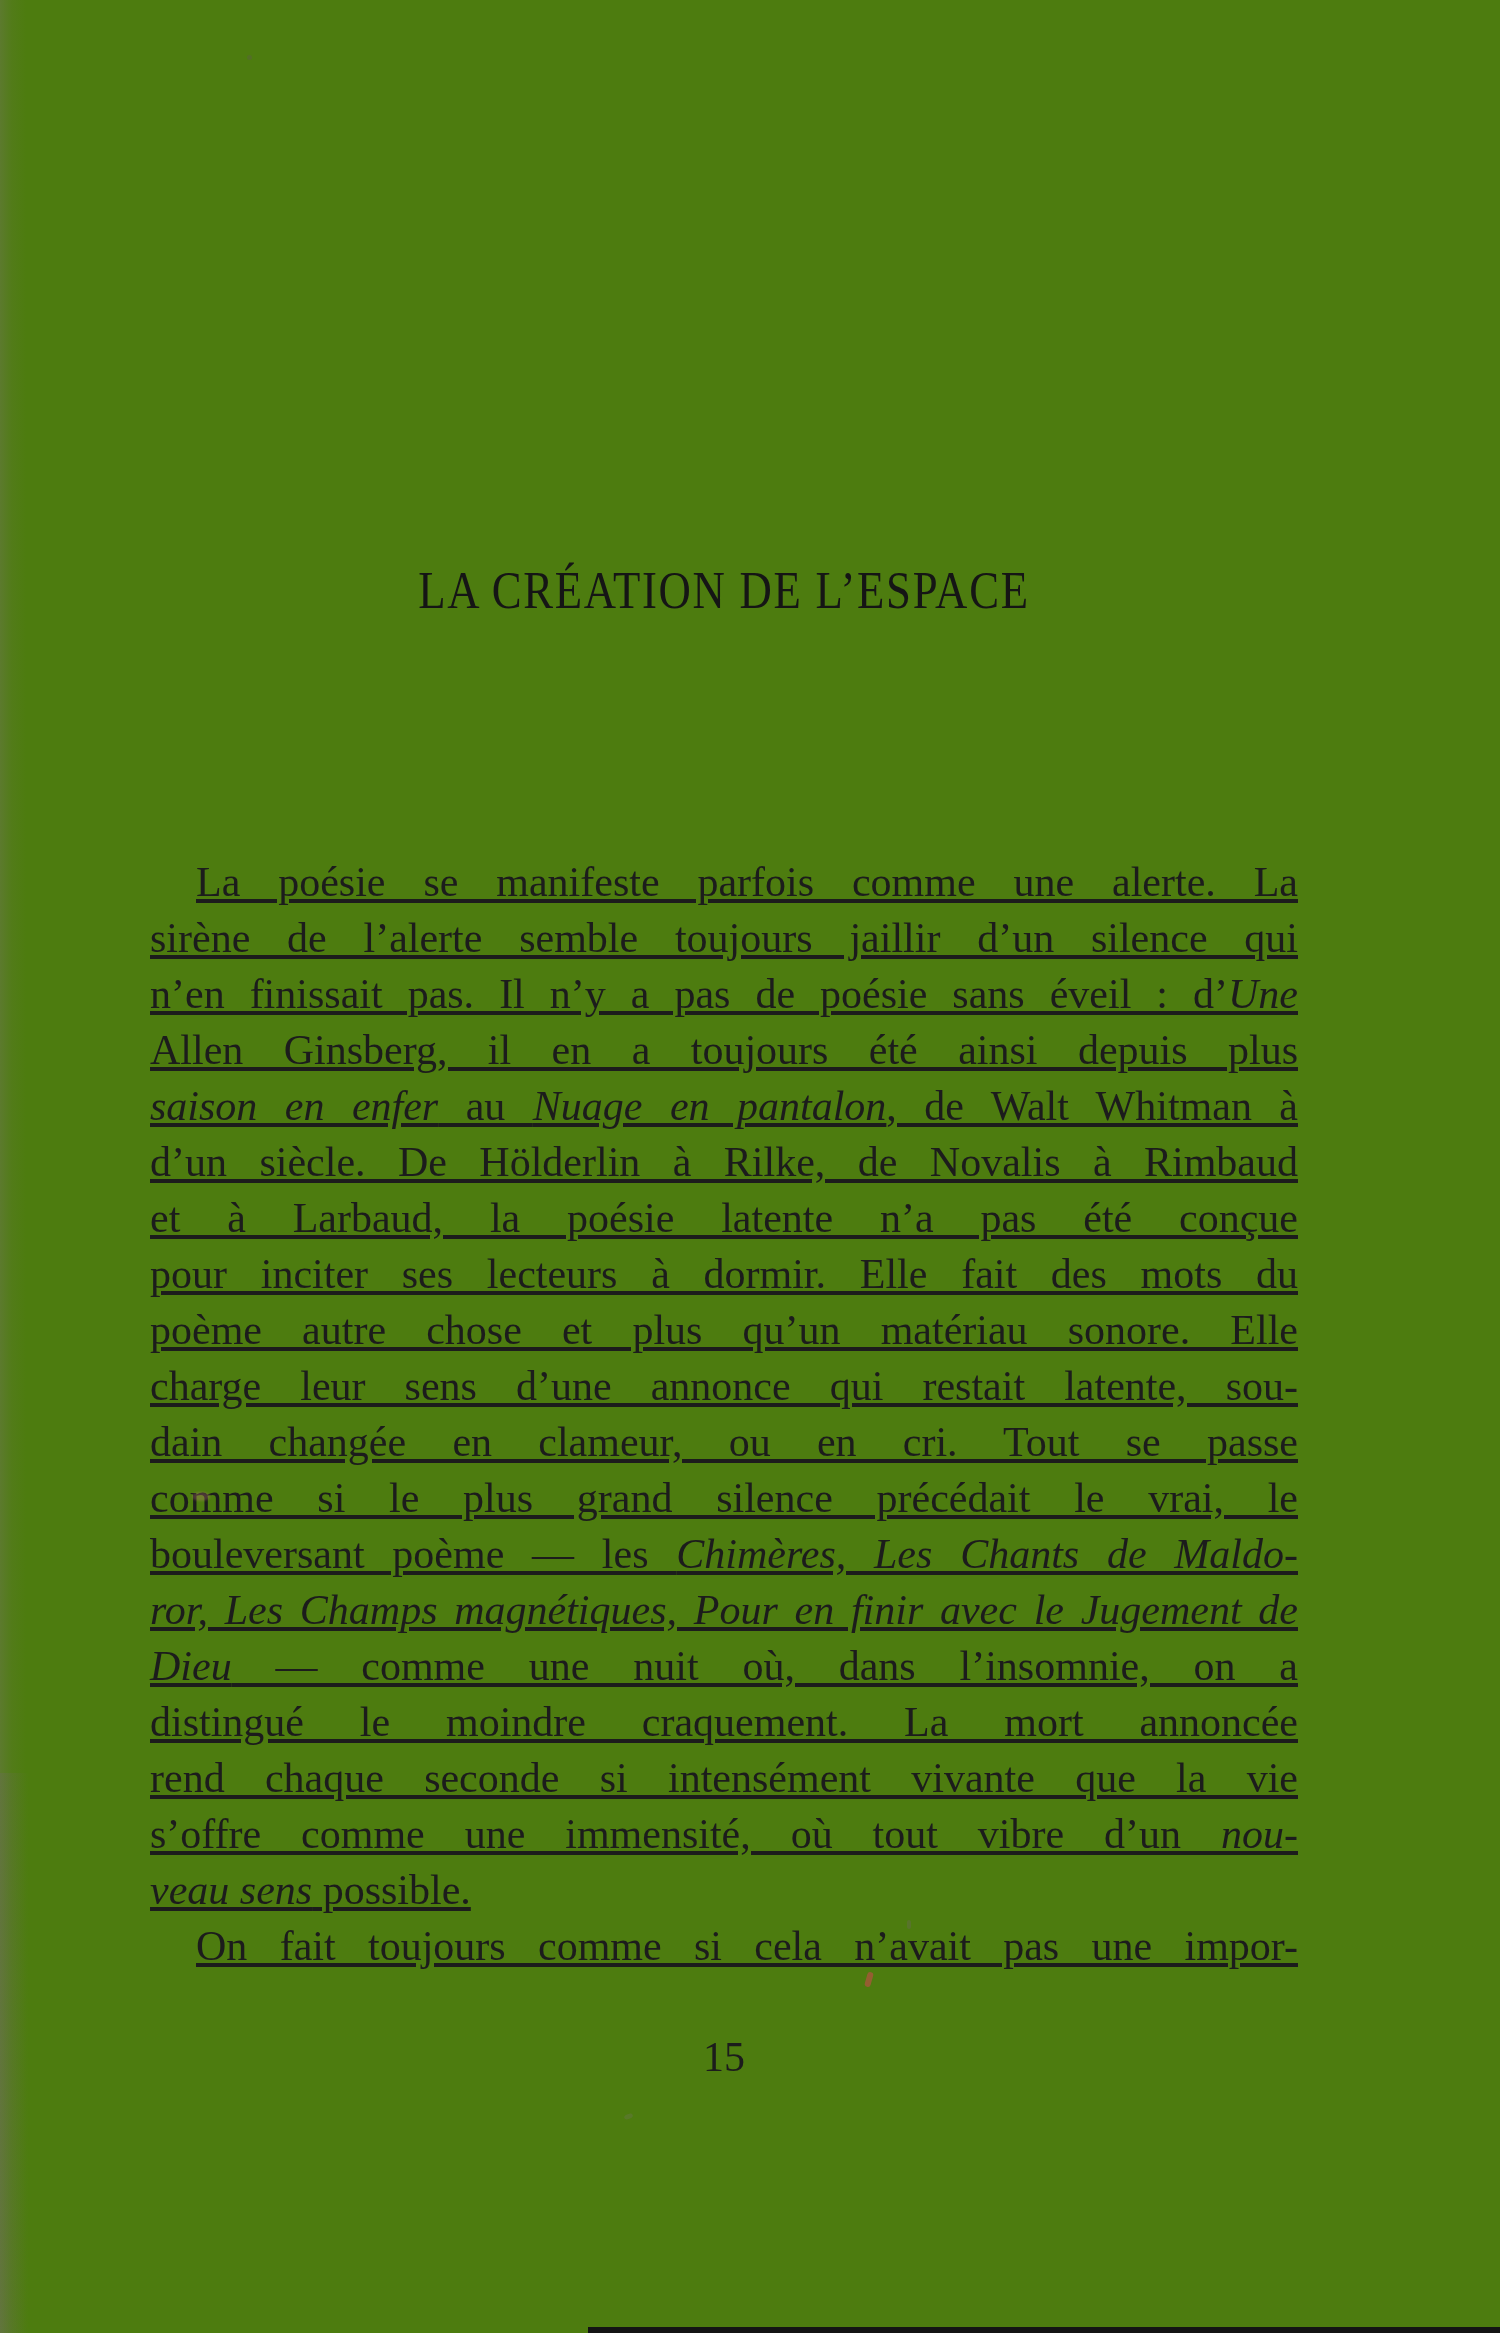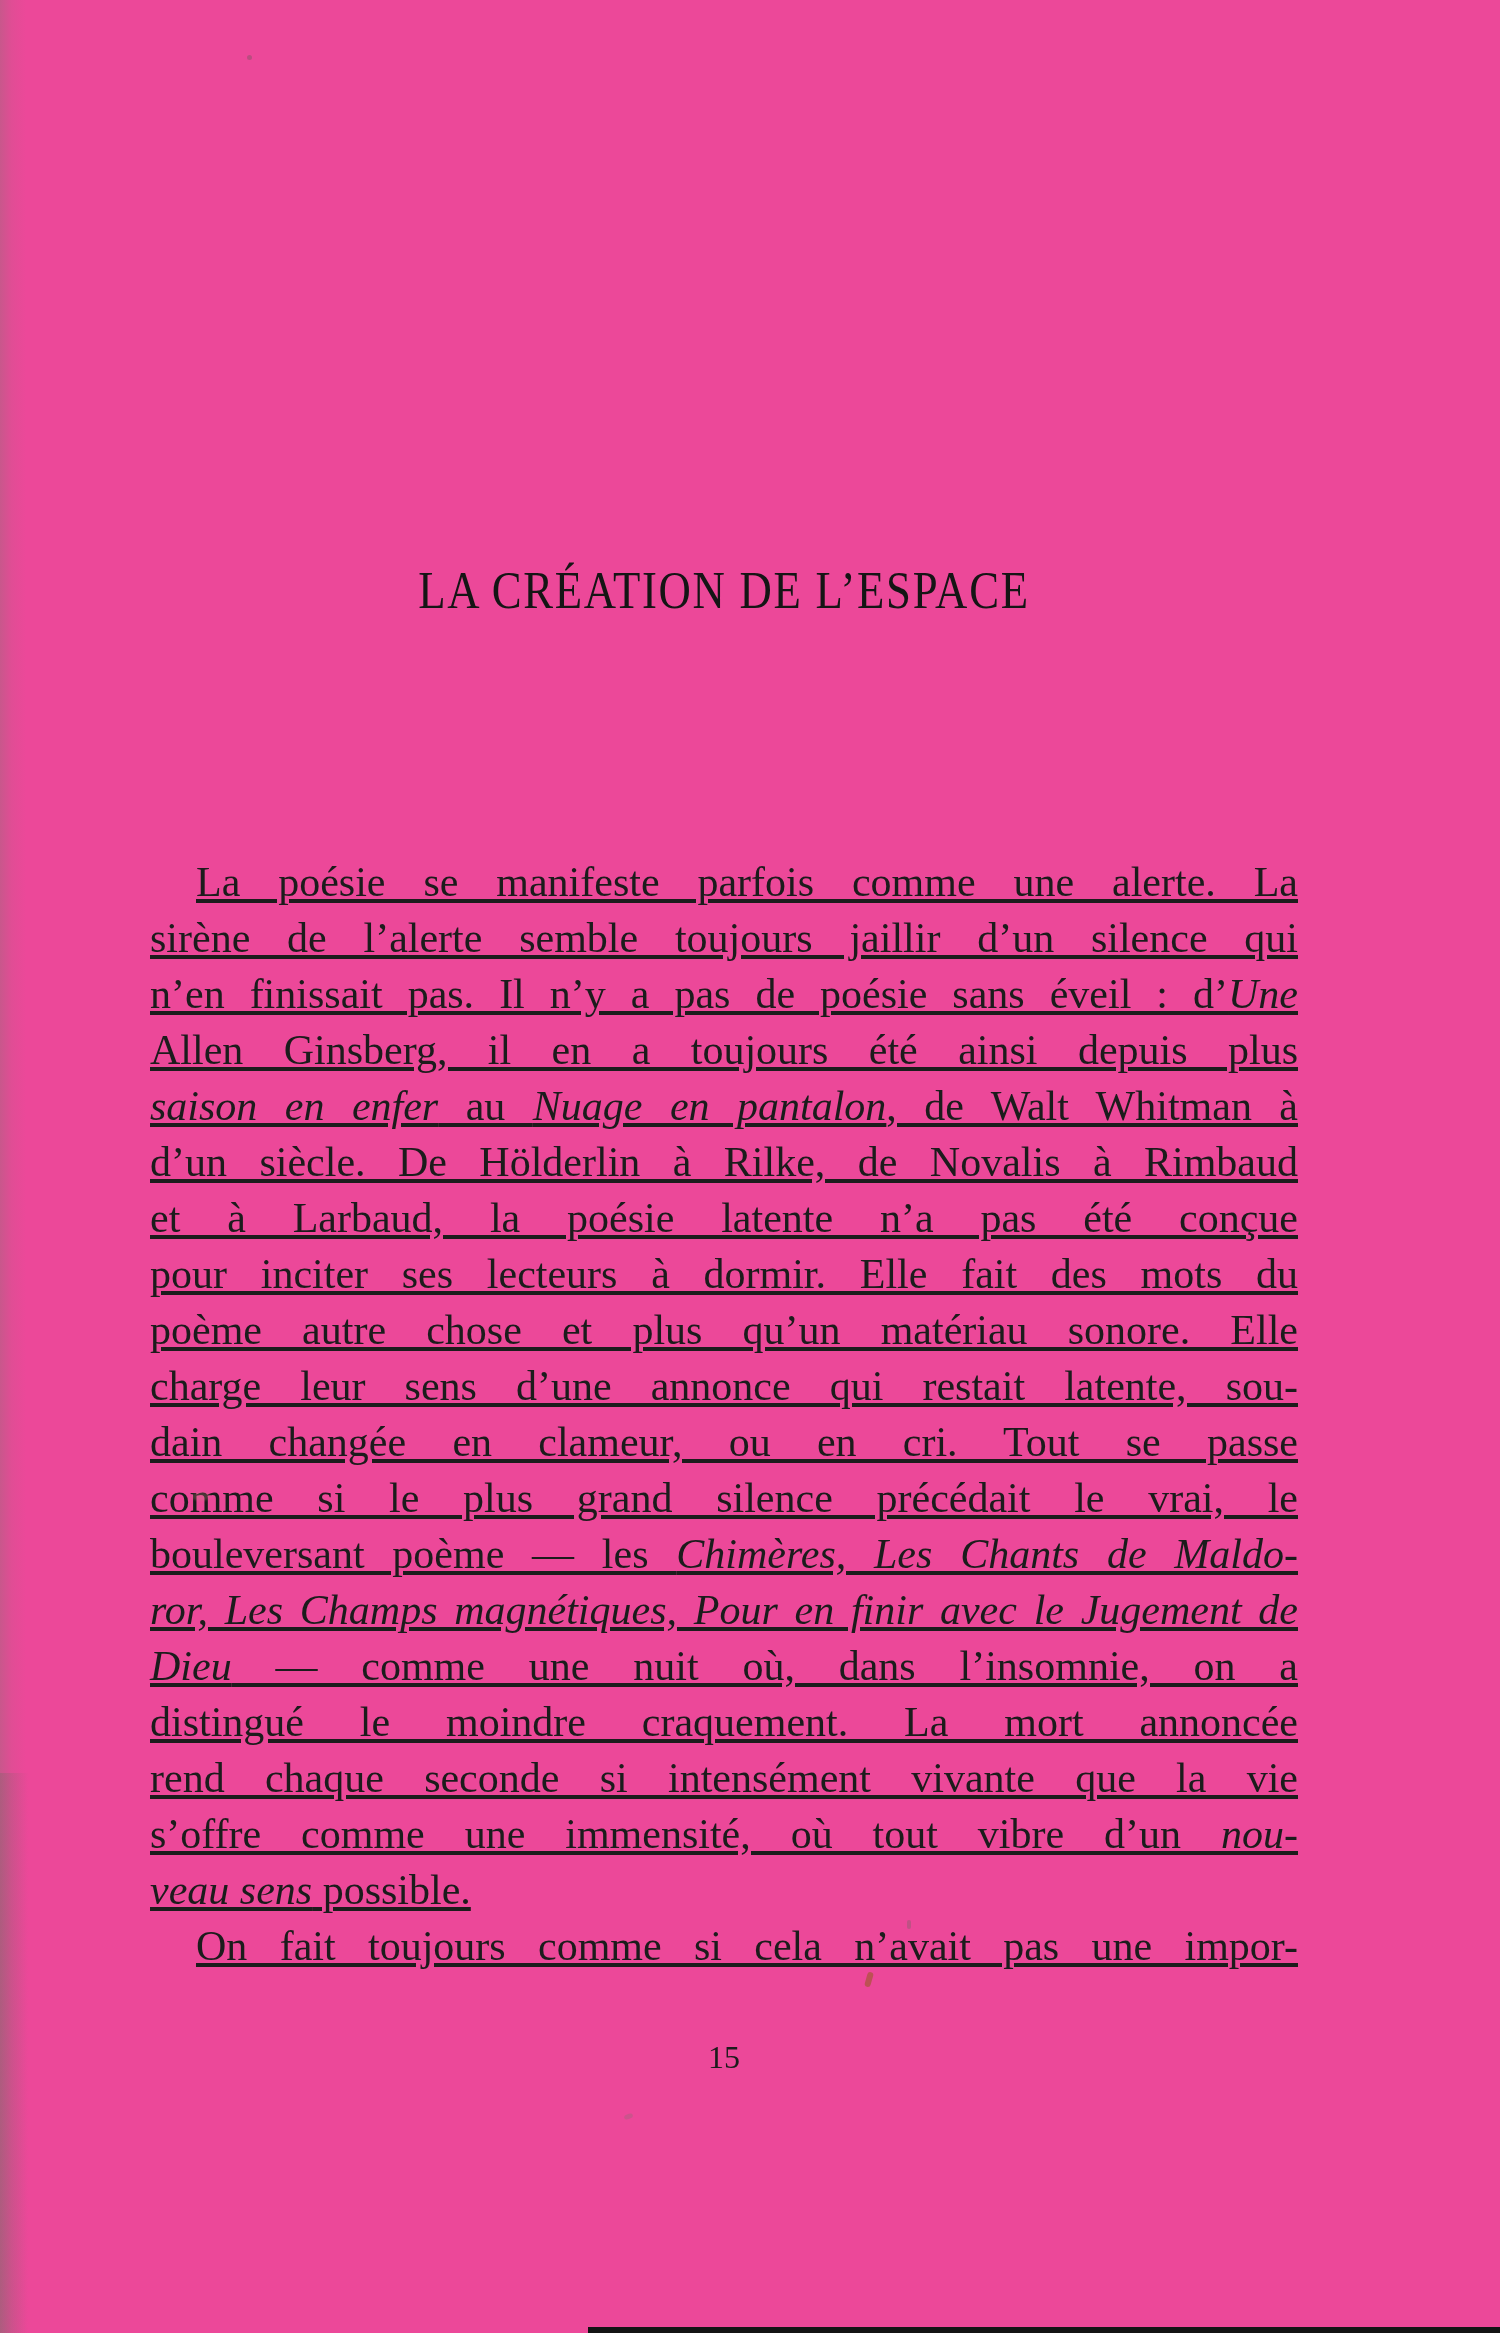--- a/index.html
+++ b/index.html
@@ -1,20 +1,20 @@
 <!DOCTYPE html>
 <html><head>
 <meta charset="utf-8">
 <style>
   html, body { margin: 0; padding: 0; background: #e9e7e3; }
   .page {
     position: relative;
     width: 1500px;
     height: 2333px;
-    background: #ec4899;
+    background: #4d7c0f;
     overflow: hidden;
     font-family: "Liberation Serif", "DejaVu Serif", serif;
     color: #1b1b1b;
   }
   .scan-shadow-left {
     position: absolute;
     left: 0; top: 0; bottom: 0;
     width: 26px;
     background: linear-gradient(90deg, rgba(125,119,111,0.32), rgba(125,119,111,0.10) 45%, rgba(125,119,111,0) 100%);
     pointer-events: none;
@@ -58,21 +58,21 @@
     white-space: normal;
   }
   .line.indent { text-indent: 46px; }
   .line.short { text-align-last: left; }
   .it { font-style: italic; }
   .page-number {
     position: absolute;
     left: 150px;
     width: 1148px;
     top: 2029px;
-    font-size: 32px;
+    font-size: 42px;
     line-height: 56px;
     text-align: center;
     color: #1c1c1c;
   }
   .bottom-bar {
     position: absolute;
     left: 588px; right: 0; bottom: 0;
     height: 6px;
     background: #141414;
   }

